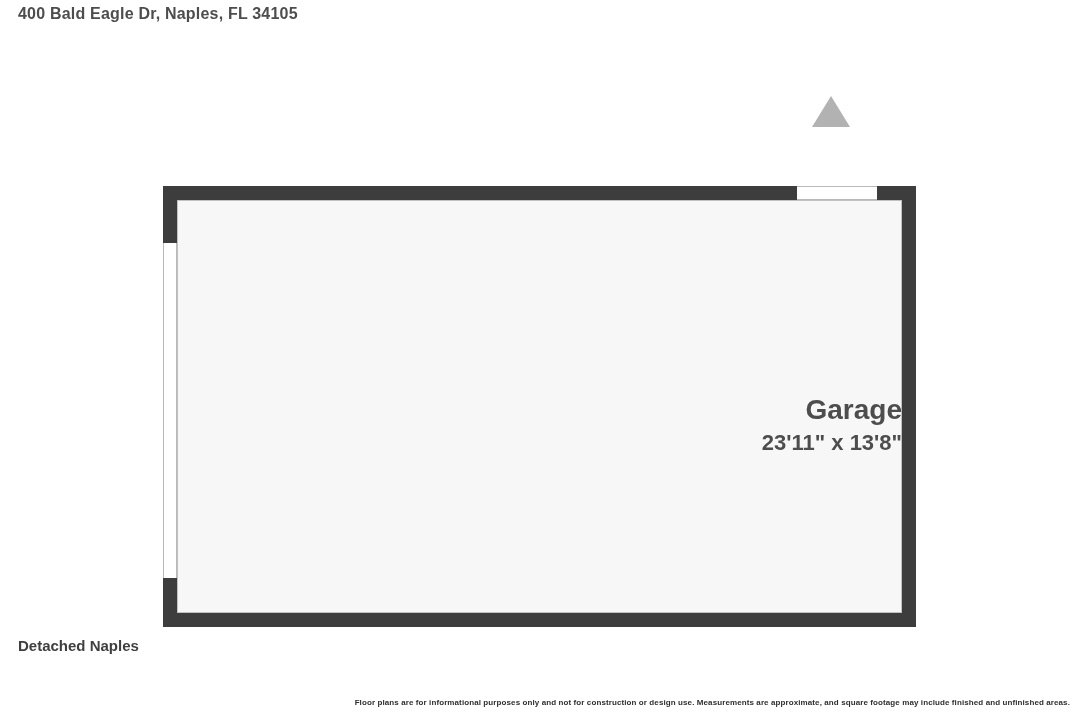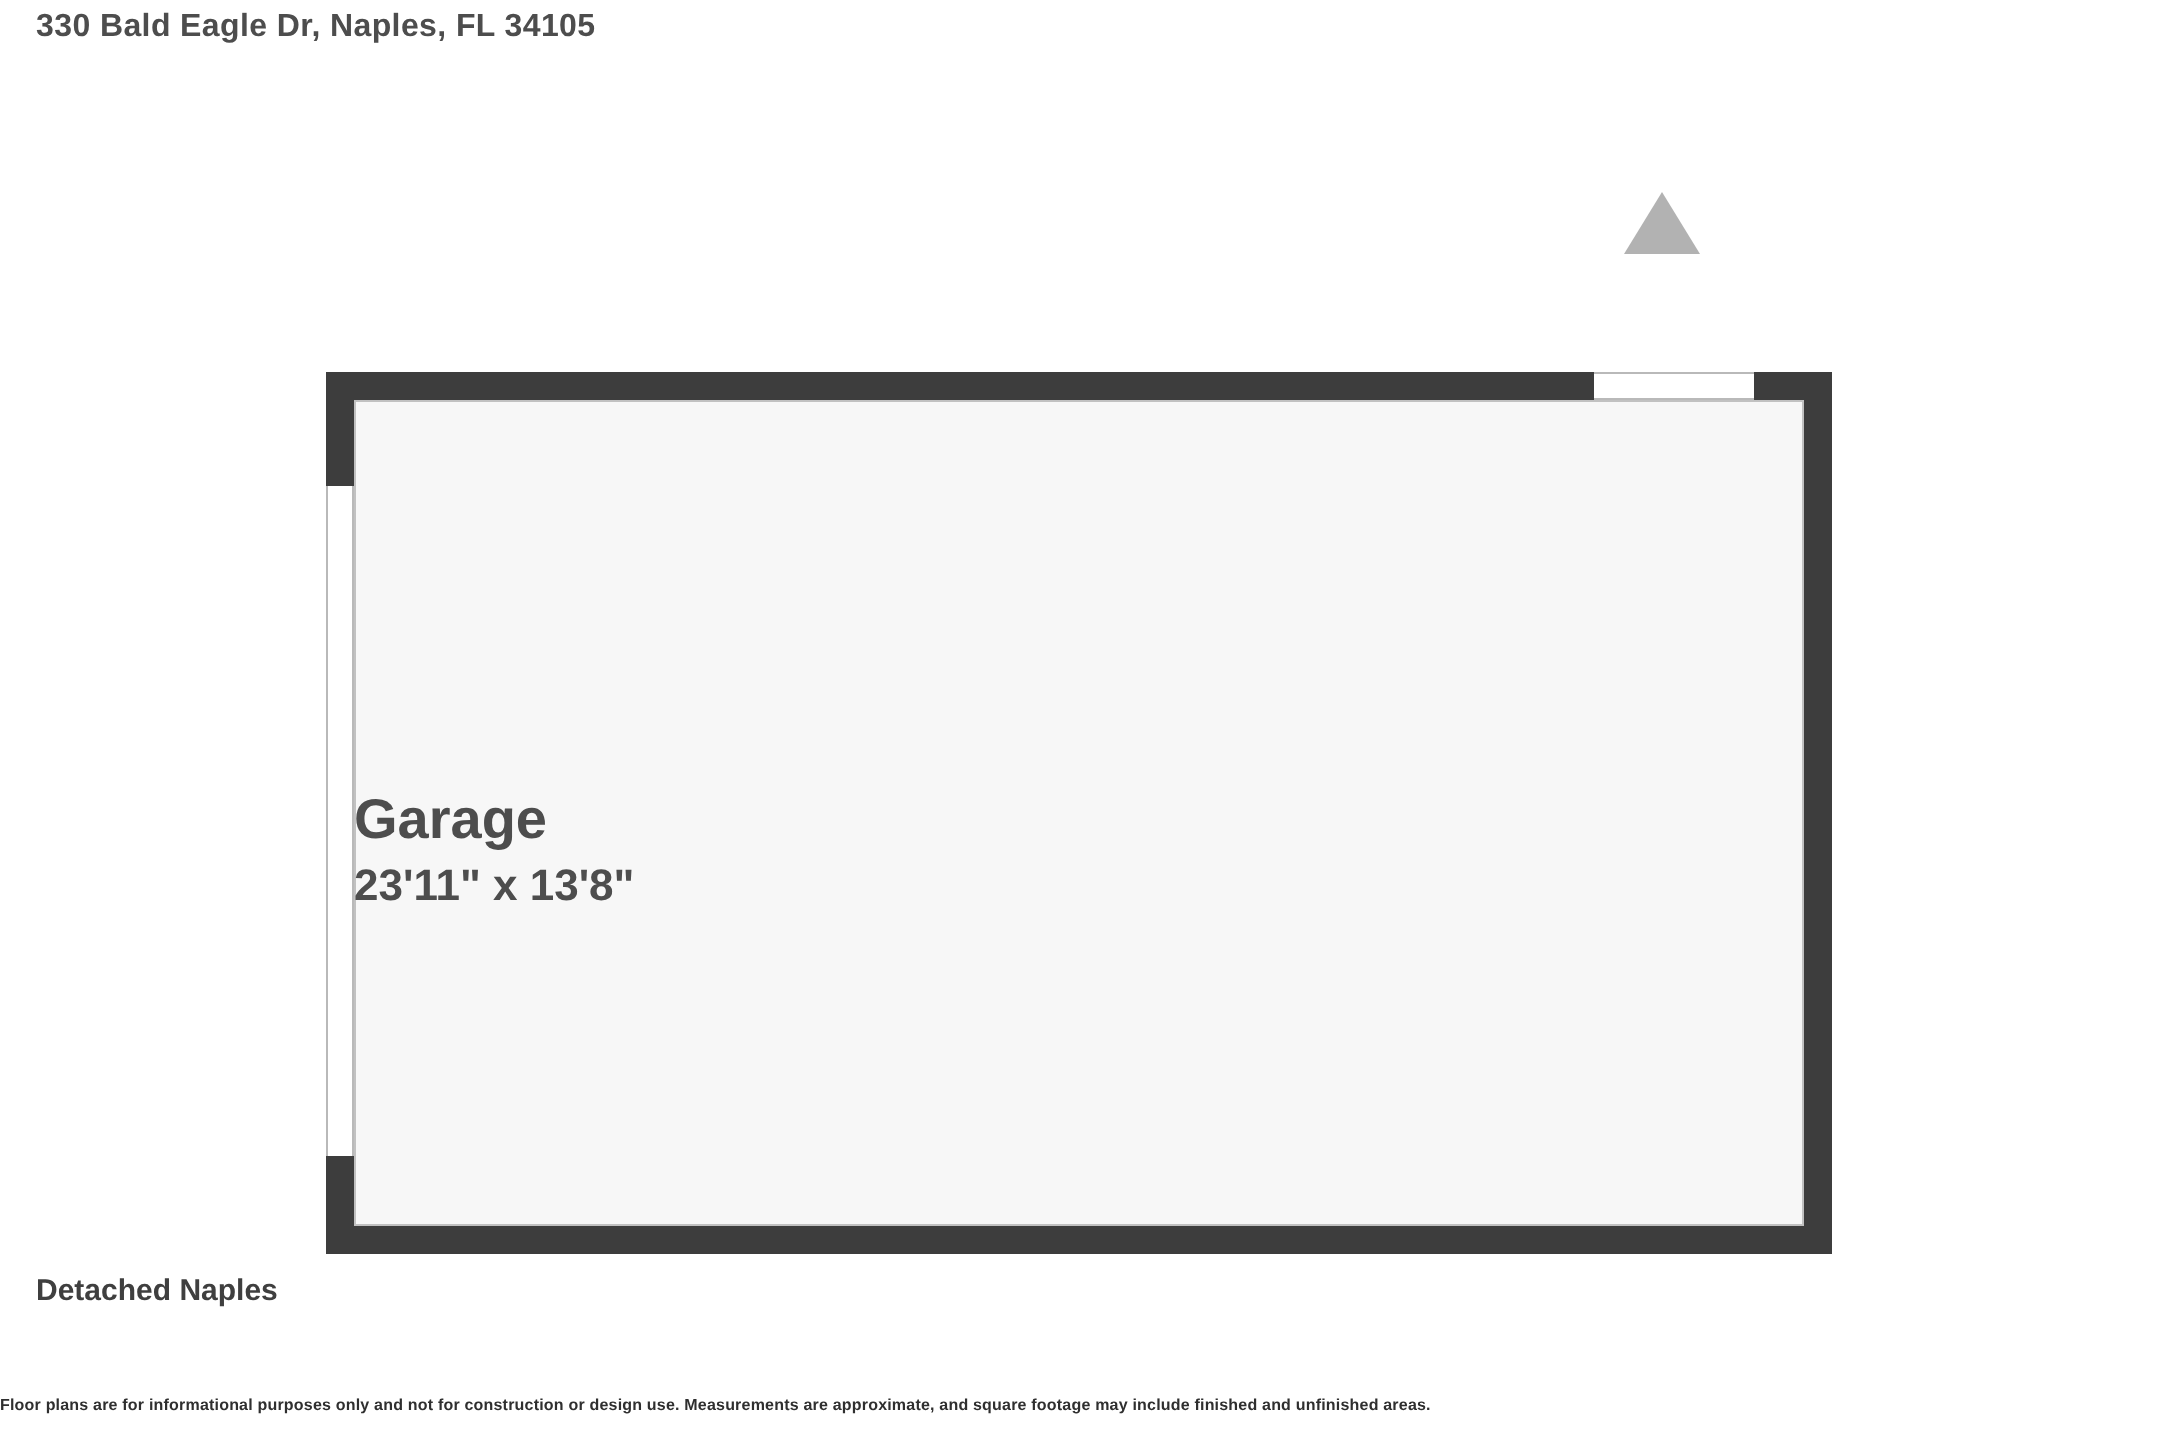--- a/index.html
+++ b/index.html
@@ -65,21 +65,21 @@
   }
   .opening-left{
     left:-14px;top:43px;
     width:14px;height:335px;
     border-left:1px solid var(--opening-line);
     border-right:1px solid var(--opening-line);
   }
   .room-label{
     position:absolute;
     left:0;right:0;top:192px;
-    text-align:left;
+    text-align:right;
     line-height:1.25;
   }
   .room-name{
     font-size:28px;
     font-weight:bold;
     color:var(--text);
   }
   .room-dims{
     margin-top:2px;
     font-size:22px;
@@ -88,32 +88,32 @@
   }
   .plan-name{
     position:absolute;
     left:18px;top:637px;
     font-size:15px;
     font-weight:bold;
     color:#3f3f3f;
   }
   .disclaimer{
     position:absolute;
-    left:0;right:0;top:698px;
-    text-align:left;
+    left:0;right:10px;top:698px;
+    text-align:right;
     font-size:8px;
     font-weight:bold;
     letter-spacing:.1px;
     color:#2f2f2f;
   }
 </style>
 </head>
 <body>
 
-<h1 class="page-title">330 Bald Eagle Dr, Naples, FL 34105</h1>
+<h1 class="page-title">400 Bald Eagle Dr, Naples, FL 34105</h1>
 
 <div class="to-home">
   <div class="arrow-up"></div>
 </div>
 
 <div class="floor-plan">
   <div class="opening opening-top"></div>
   <div class="opening opening-left"></div>
   <div class="room-label">
     <div class="room-name">Garage</div>

